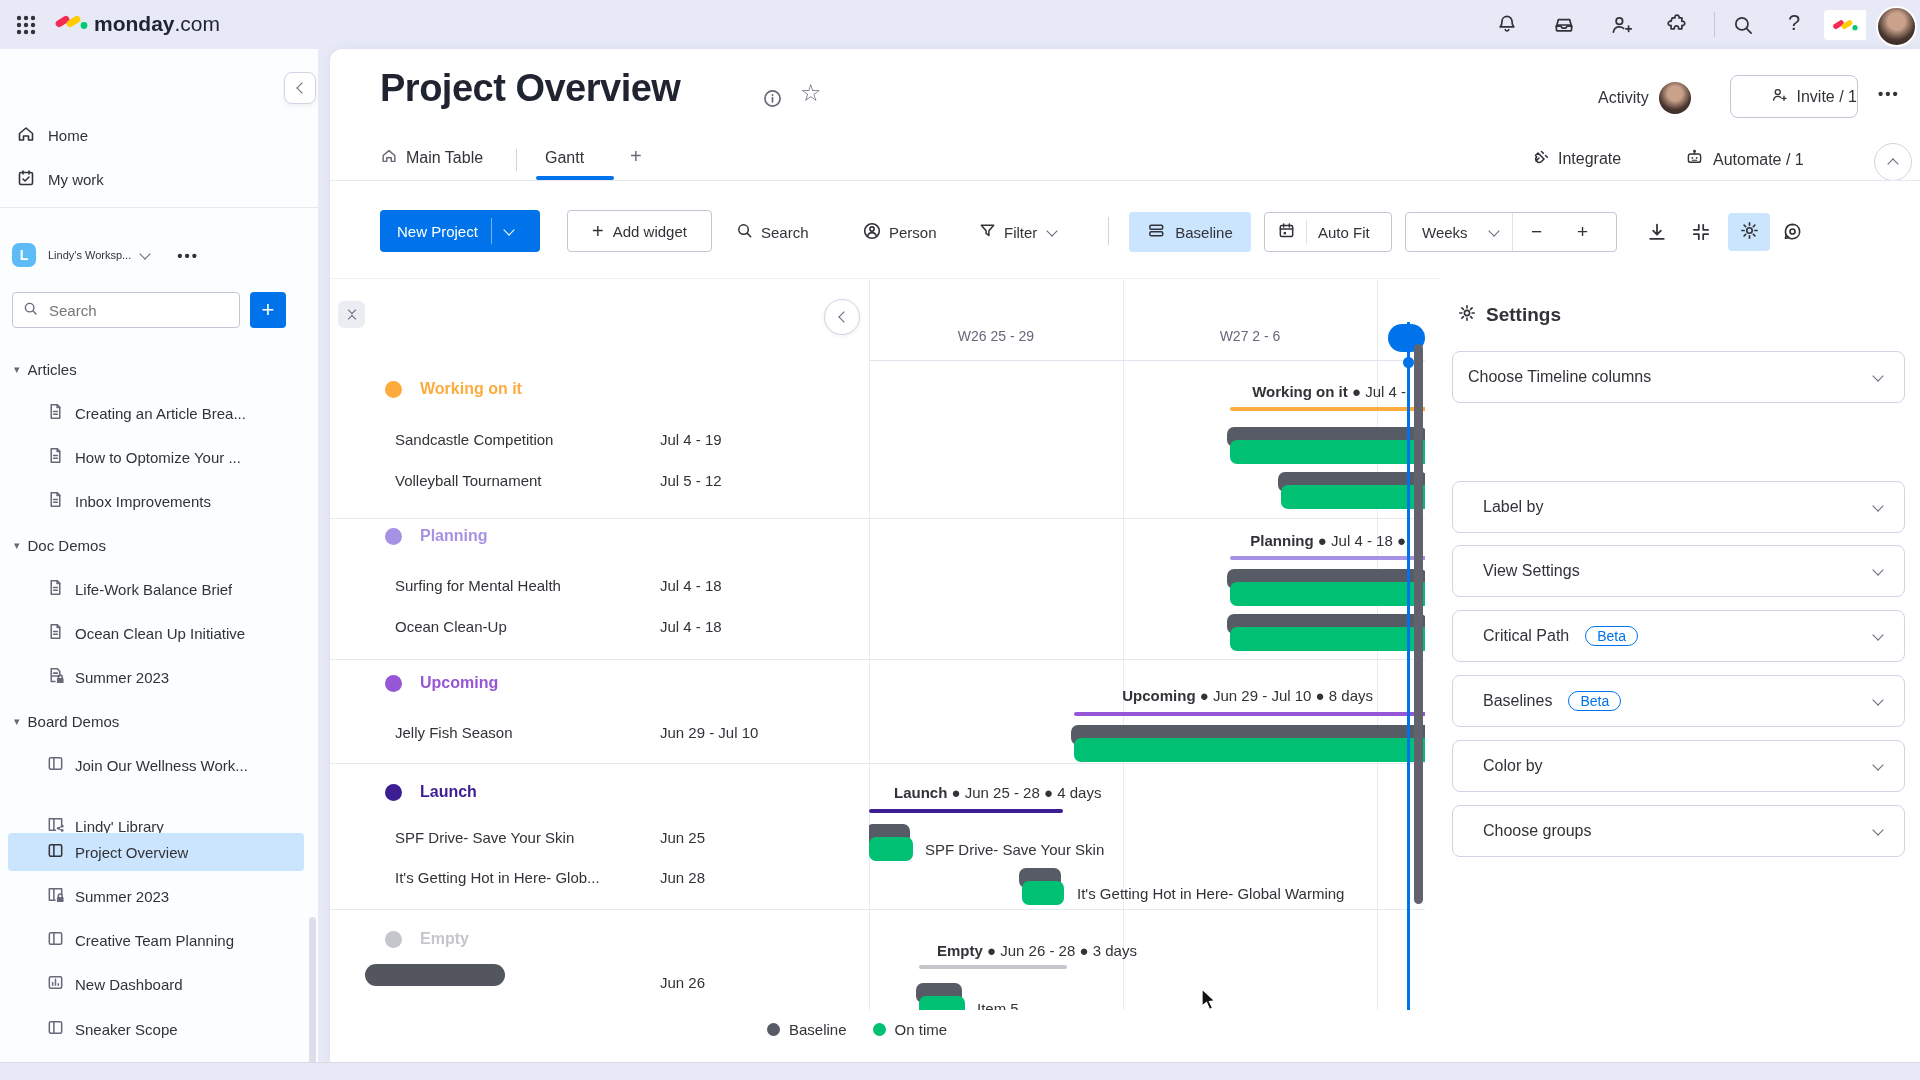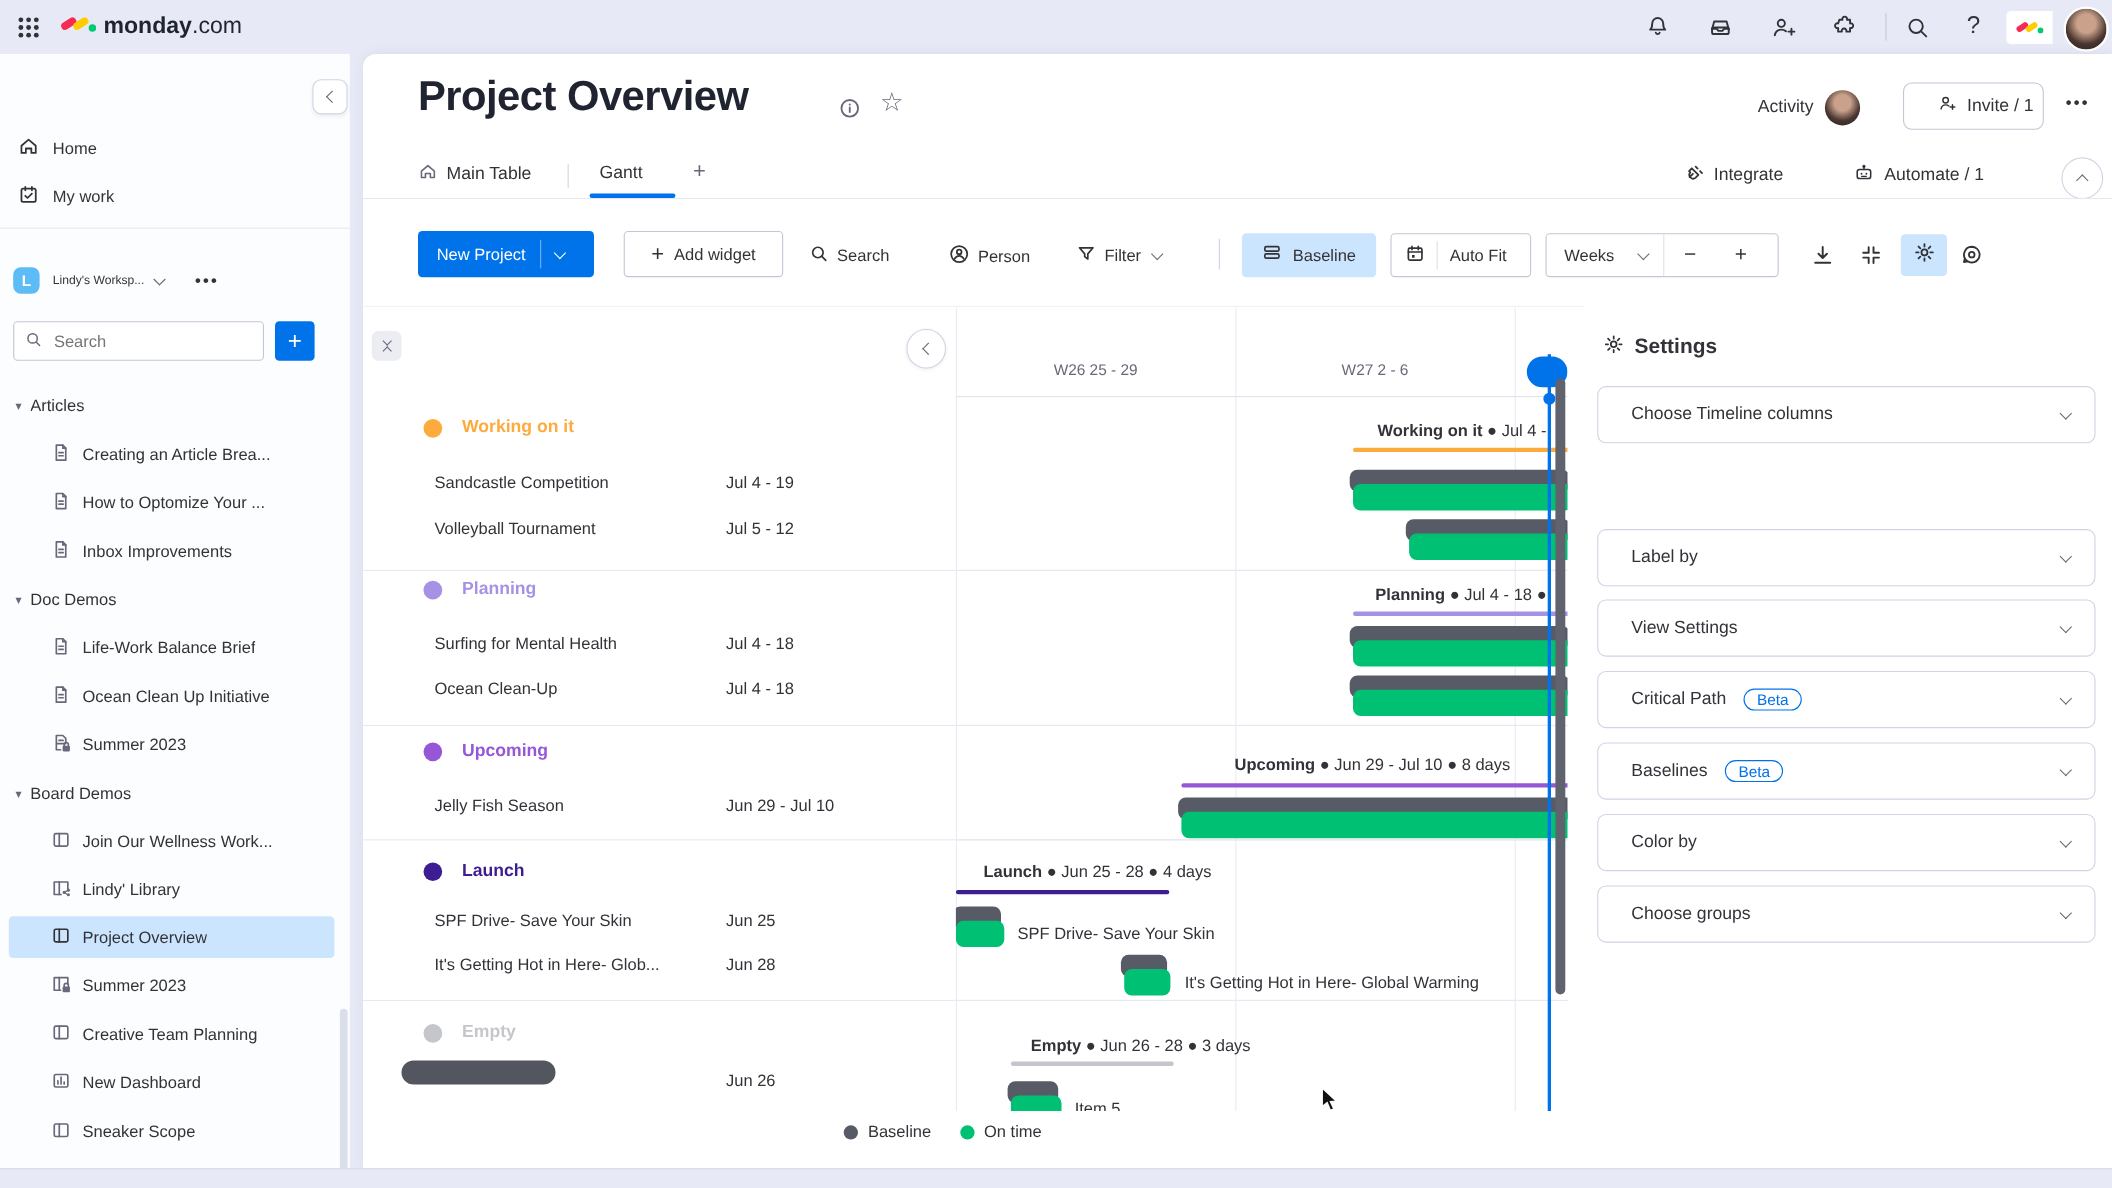--- a/index.html
+++ b/index.html
@@ -210,21 +210,21 @@
       <span style="margin:0 8px 0 14px;font-size:11px;color:#676879;">▾</span>
       <span class="lbl">Board Demos</span>
     </div>
     <div class="srow" style="top:696px;">
       <span style="margin:0 10px 0 46px;"><svg width="19" height="19" viewBox="0 0 20 20" class="ic">
             <rect x="3.5" y="4" width="13" height="12" rx="1.5"></rect>
             <path d="M8.3 4v12"></path>
           </svg></span>
       <span class="lbl">Join Our Wellness Work...</span>
     </div>
-    <div class="srow" style="top:740px;">
+    <div class="srow" style="top:757px;">
       <span style="margin:0 10px 0 46px;"><svg width="19" height="19" viewBox="0 0 20 20" class="ic">
             <path d="M3.5 4h13v6.5M3.5 4v12h6.5"></path>
             <path d="M8.3 4v12"></path>
             <g fill="#676879" stroke="none">
               <circle cx="13" cy="14" r="1.5"></circle>
               <circle cx="17" cy="11.8" r="1.5"></circle>
               <circle cx="17" cy="16.2" r="1.5"></circle>
             </g>
             <path d="M13.8 13.5l2.4-1.3M13.8 14.6l2.4 1.3" stroke-width="1.1"></path>
           </svg></span>
@@ -290,21 +290,21 @@
     <div class="abs" style="left:432px;top:39px;"><svg width="21" height="21" viewBox="0 0 20 20" class="ic">
           <circle cx="10" cy="10" r="7.2"></circle>
           <path d="M10 9.2v4M10 6.5v.3"></path>
         </svg></div>
     <div class="abs" style="left:470px;top:30px;font-size:24px;color:#676879;">☆</div>
 
     <div class="abs flex" style="left:1268px;top:33px;gap:10px;">
       <span style="font-size:16px;">Activity</span>
       <span class="avatar" style="width:32px;height:32px;display:inline-block;"></span>
     </div>
-    <div class="abs flex" style="left:1400px;top:26px;width:128px;height:43px;border:1px solid #C3C6D4;border-radius:8px;justify-content:center;gap:8px;box-sizing:border-box;padding-left:21px;">
+    <div class="abs flex" style="left:1400px;top:26px;width:128px;height:43px;border:1px solid #C3C6D4;border-radius:8px;justify-content:flex-end;gap:8px;box-sizing:border-box;padding-left:21px;">
       <span><svg width="20" height="20" viewBox="0 0 24 24" class="ic ic-dark">
             <circle cx="10.5" cy="8.5" r="3"></circle>
             <path d="M5.5 18c.6-2.9 2.5-4.4 5-4.4 1.4 0 2.6.4 3.5 1.2"></path>
             <path d="M15.5 16h5M18 13.5v5"></path>
           </svg></span>
       <span style="font-size:16px;">Invite / 1</span>
     </div>
     <div class="abs" style="left:1548px;top:36px;font-size:15px;letter-spacing:2px;font-weight:700;color:#323338;">•••</div>
 
     <div class="abs flex" style="left:50px;top:98px;gap:8px;">
@@ -527,21 +527,21 @@
     </div>
 
     <div class="abs flex" style="left:1127px;top:254px;gap:9px;">
       <span><svg width="20" height="20" viewBox="0 0 20 20" class="ic ic-dark">
             <circle cx="10" cy="10" r="2.6"></circle>
             <path d="M10 2.8v2.1M10 15.1v2.1M2.8 10h2.1M15.1 10h2.1M4.9 4.9l1.5 1.5M13.6 13.6l1.5 1.5M15.1 4.9l-1.5 1.5M6.4 13.6l-1.5 1.5"></path>
           </svg></span>
       <span style="font-size:19px;font-weight:700;">Settings</span>
     </div>
 
-    <div class="scard" style="top:302px;">
+    <div class="scard" style="top:302px;padding-left:15px;">
       <span>Choose Timeline columns</span>
       <span class="cv down" style="margin-top:-3px;"></span>
     </div>
     <div class="scard" style="top:432px;">
       <span>Label by</span>
       <span class="cv down" style="margin-top:-3px;"></span>
     </div>
     <div class="scard" style="top:496px;">
       <span>View Settings</span>
       <span class="cv down" style="margin-top:-3px;"></span>

